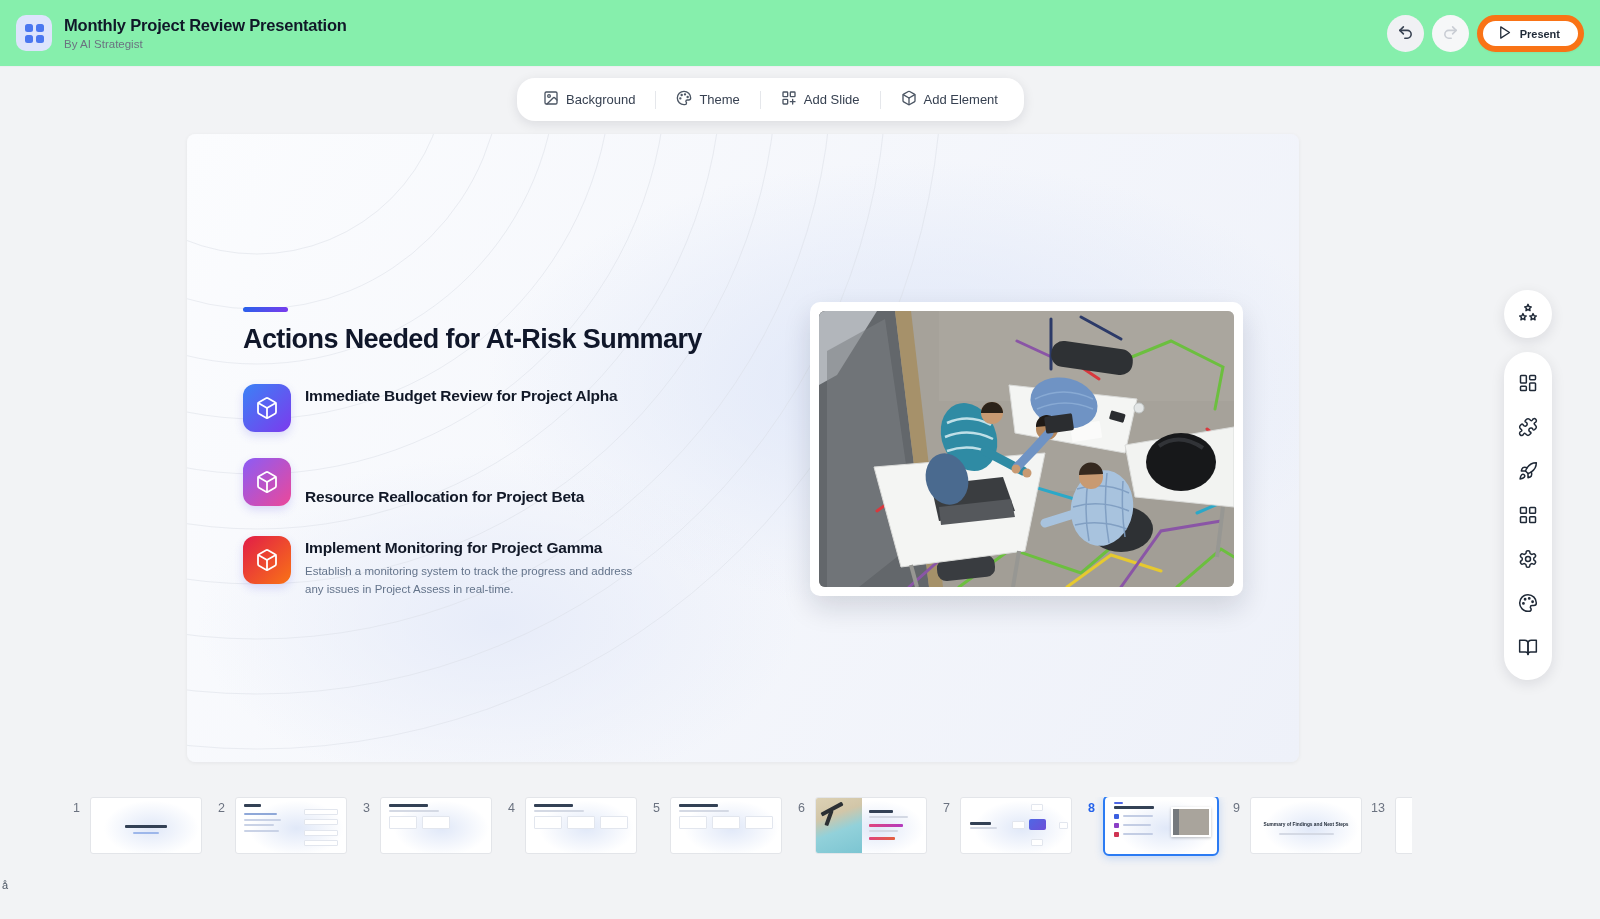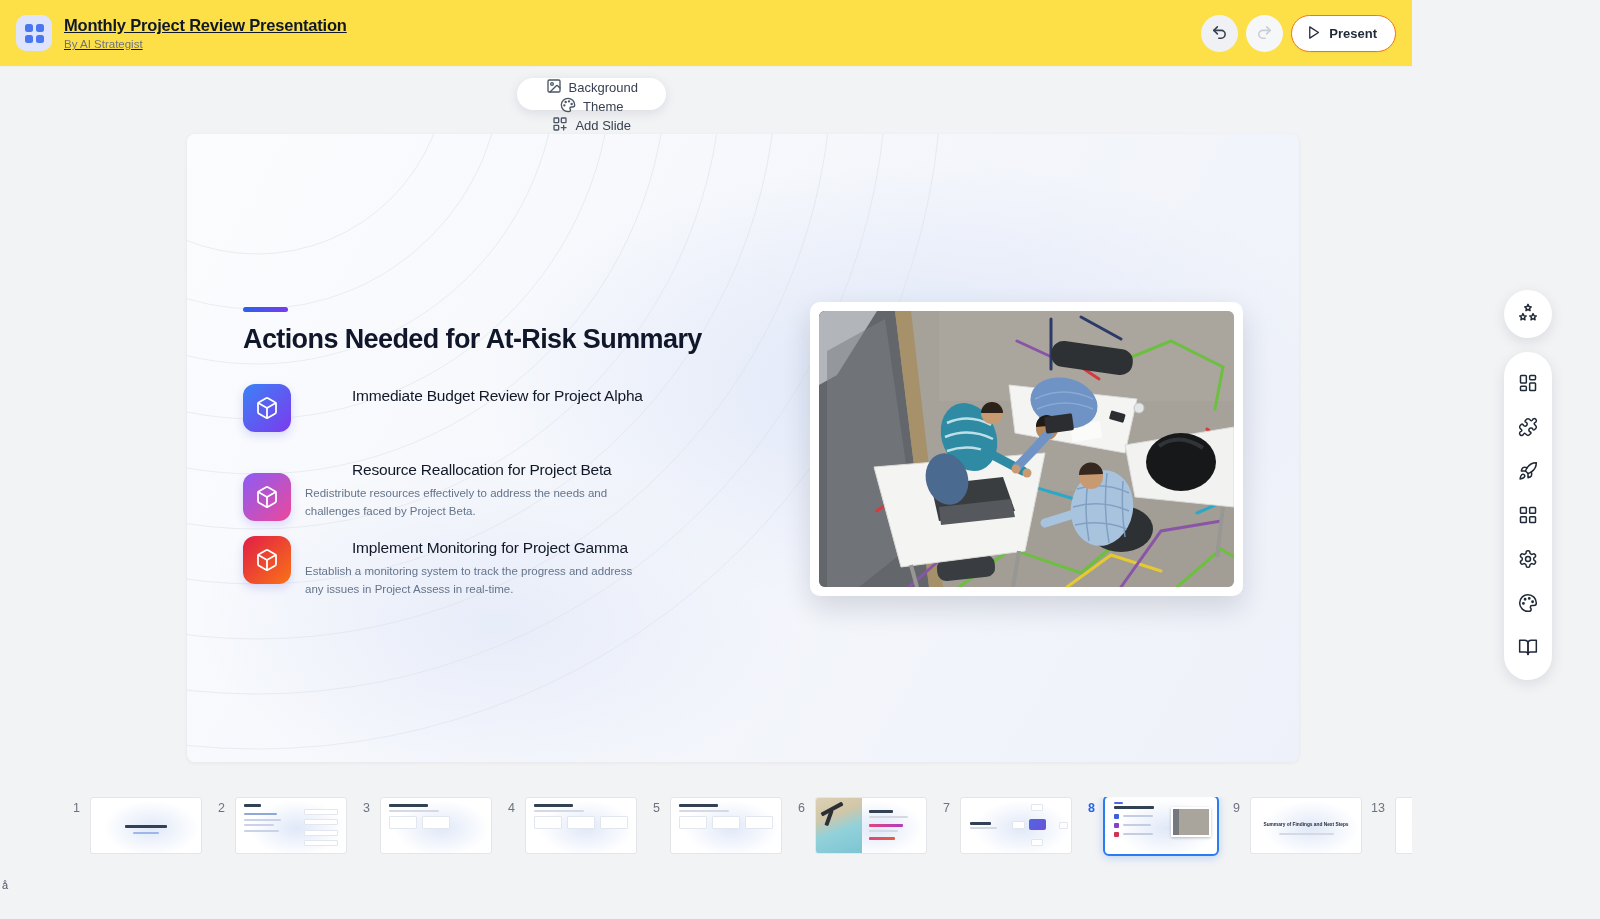--- a/index.html
+++ b/index.html
@@ -1,52 +1,52 @@
 <!DOCTYPE html>
 <html><head>
 <meta charset="utf-8">
 <style>
   * { margin:0; padding:0; box-sizing:border-box; }
   html,body { width:1600px; height:919px; overflow:hidden; }
   body { font-family:"Liberation Sans", sans-serif; background:#f2f3f5; position:relative; color:#111827; }
 
   
-  .header { position:absolute; top:0; left:0; width:1412px; height:67px; background:#fde047; border-bottom:1px solid #eceef1; display:flex; align-items:center; padding:0 16px;text-decoration:underline; }
+  .header { position:absolute; top:0; left:0; width:1600px; height:67px; background:#86efac; border-bottom:1px solid #eceef1; display:flex; align-items:center; padding:0 16px; }
   .logo-box { width:36px; height:36px; border-radius:10px; background:#dde4fc; display:flex; align-items:center; justify-content:center; }
   .logo-grid { display:grid; grid-template-columns:8px 8px; grid-template-rows:8px 8px; gap:3px; }
   .logo-grid span { background:#4a77f0; border-radius:2.5px; }
   .header-titles { margin-left:12px; }
   .header-title { font-size:16.5px; font-weight:700; color:#101828; letter-spacing:-0.2px; }
   .header-sub { font-size:11.5px; color:#6b7280; margin-top:3px; }
   .header-right { position:absolute; right:16px; top:15px; display:flex; align-items:center; gap:8px; }
   .icon-btn { width:37px; height:37px; border-radius:50%; border:none; display:flex; align-items:center; justify-content:center; cursor:pointer; background:#f0f1f4; }
   .icon-btn.undo { color:#374151; }
   .icon-btn.redo { background:#f6f7f8; color:#c9cdd4; }
-  .present-btn { height:37px; padding:0 18px 0 14px; border-radius:19px; background:#fff; border:1px solid #f97316; display:flex; align-items:center; gap:8px; font-size:13px; font-weight:600; color:#1f2937; cursor:pointer; box-shadow:0 1px 2px rgba(16,24,40,.04); }
+  .present-btn { height:37px; padding:0 18px 0 14px; border-radius:19px; background:#fff; border:6px solid #f97316; display:flex; align-items:center; gap:8px; font-size:11px; font-weight:600; color:#1f2937; cursor:pointer; box-shadow:0 1px 2px rgba(16,24,40,.04); }
 
   
-  .toolbar { position:absolute; left:517px; top:78px; height:32px; background:#fff; border-radius:18px; box-shadow:0 3px 12px rgba(16,24,40,.10); display:flex; align-items:center; padding:0 6px;flex-direction:column; }
+  .toolbar { position:absolute; left:517px; top:78px; height:43px; background:#fff; border-radius:18px; box-shadow:0 3px 12px rgba(16,24,40,.10); display:flex; align-items:center; padding:0 6px; }
   .tool-item { display:flex; align-items:center; gap:7px; padding:0 20px; height:100%; font-size:13px; color:#374151; cursor:pointer; background:none; border:none; font-family:inherit; }
   .tool-item svg { color:#4b5563; }
   .tool-divider { width:1px; height:18px; background:#e5e7eb; }
 
   
   .slide { position:absolute; left:187px; top:134px; width:1112px; height:628px; border-radius:8px; overflow:hidden;
     background:
       radial-gradient(60% 55% at 66% 40%, #dee6f8 0%, rgba(255,255,255,0) 65%),
       radial-gradient(45% 45% at 28% 78%, #e7ecf9 0%, rgba(255,255,255,0) 60%),
       linear-gradient(120deg, #fbfcfe 0%, #eef1f9 100%);
     box-shadow:0 1px 4px rgba(16,24,40,.06); }
   .slide-arcs { position:absolute; inset:0; pointer-events:none; }
   .accent-bar { position:absolute; left:56px; top:173px; width:45px; height:5px; border-radius:3px; }
   .slide-title { position:absolute; left:56px; top:190px; font-size:27px; font-weight:800; letter-spacing:-0.6px; color:#10172a; }
   .action-item { position:absolute; left:56px; display:flex; gap:14px; width:420px; }
   .ai-1 { top:250px; } .ai-2 { top:324px;align-items:flex-end; } .ai-3 { top:402px; }
   .action-icon { flex:none; width:48px; height:48px; border-radius:12px; display:flex; align-items:center; justify-content:center; color:#fff; box-shadow:0 4px 10px rgba(79,70,229,.18); }
-  .action-title { font-size:15.5px; font-weight:400; color:#111827; letter-spacing:-0.2px; padding-top:3px;margin-left:47px; }
+  .action-title { font-size:15.5px; font-weight:700; color:#111827; letter-spacing:-0.2px; padding-top:3px; }
   .action-desc { font-size:11.5px; color:#64748b; line-height:1.55; margin-top:6px; max-width:332px; }
 
   
   .photo-card { position:absolute; left:623px; top:168px; width:433px; height:294px; background:#fff; border-radius:10px; box-shadow:0 12px 28px rgba(16,24,40,.14); padding:9px; }
   .photo-inner { width:100%; height:100%; border-radius:6px; overflow:hidden; }
   .photo-inner svg { display:block; width:100%; height:100%; }
 
   
   .rail-fab { position:absolute; right:48px; top:290px; width:48px; height:48px; border-radius:50%; background:#fff; box-shadow:0 4px 14px rgba(15,23,42,.10); display:flex; align-items:center; justify-content:center; color:#1f2937; cursor:pointer; border:none; }
   .rail { position:absolute; right:48px; top:352px; width:48px; border-radius:24px; background:#fff; box-shadow:0 4px 14px rgba(15,23,42,.10); display:flex; flex-direction:column; align-items:center; padding:12px 0; gap:4px; }
@@ -221,21 +221,20 @@
   <div class="action-item ai-2">
     <div class="action-icon" style="background: linear-gradient(135deg, rgb(139, 92, 246), rgb(236, 72, 153));">
       <svg width="24" height="24" viewBox="0 0 24 24" fill="none" stroke="currentColor" stroke-width="1.8" stroke-linecap="round" stroke-linejoin="round">
           <path d="M21 8a2 2 0 0 0-1-1.73l-7-4a2 2 0 0 0-2 0l-7 4A2 2 0 0 0 3 8v8a2 2 0 0 0 1 1.73l7 4a2 2 0 0 0 2 0l7-4A2 2 0 0 0 21 16Z"></path>
           <path d="m3.3 7 8.7 5 8.7-5"></path>
           <path d="M12 22V12"></path>
         </svg>
     </div>
     <div>
       <div class="action-title">Resource Reallocation for Project Beta</div>
-      <div class="action-desc">Redistribute resources effectively to address the needs and challenges faced by Project Beta.</div>
     </div>
   </div>
 
   <div class="action-item ai-3">
     <div class="action-icon" style="background: linear-gradient(135deg, rgb(225, 29, 72), rgb(249, 115, 22));">
       <svg width="24" height="24" viewBox="0 0 24 24" fill="none" stroke="currentColor" stroke-width="1.8" stroke-linecap="round" stroke-linejoin="round">
           <path d="M21 8a2 2 0 0 0-1-1.73l-7-4a2 2 0 0 0-2 0l-7 4A2 2 0 0 0 3 8v8a2 2 0 0 0 1 1.73l7 4a2 2 0 0 0 2 0l7-4A2 2 0 0 0 21 16Z"></path>
           <path d="m3.3 7 8.7 5 8.7-5"></path>
           <path d="M12 22V12"></path>
         </svg>

